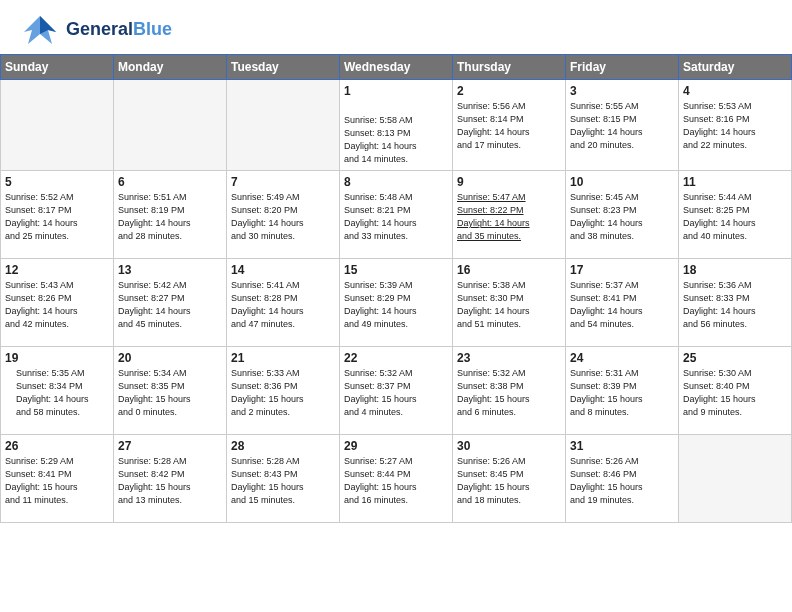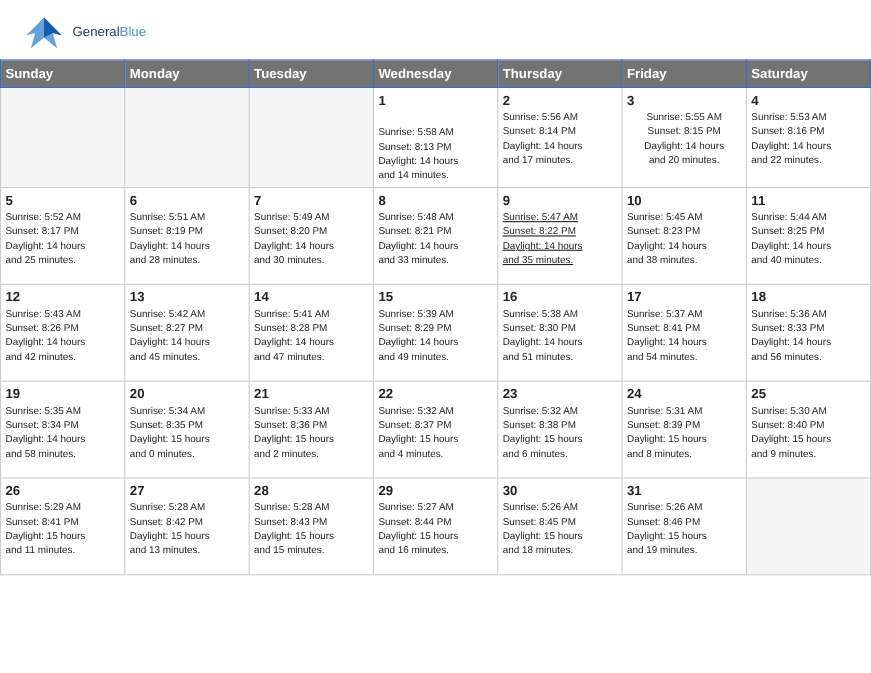--- a/index.html
+++ b/index.html
@@ -75,21 +75,21 @@
 <body>
 
 <div class="header">
   <div class="logo-wrapper">
     <svg width="44" height="36" viewBox="0 0 44 36">
 
       <polygon points="22,4 38,20 30,18 34,32 22,22 10,32 14,18 6,20" fill="#4a90d9" opacity="0.85"></polygon>
       <polygon points="22,4 38,20 30,18 22,22" fill="#1a5aaa"></polygon>
     </svg>
     <div>
-      <div style="font-size:12px;font-weight:normal;color:#1a3a6b;line-height:1.1;">
+      <div style="font-size:18px;font-weight:bold;color:#1a3a6b;line-height:1.1;">
         General<span style="color:#4a90d9;">Blue</span>
       </div>
     </div>
   </div>
   <div class="title-block">
     <div class="month-title"></div>
     <div class="location-title"></div>
   </div>
 </div>
 
@@ -119,21 +119,21 @@
         </td>
         <td>
           <div class="day-number">2</div>
           <div class="day-info" style="white-space: pre-line;">Sunrise: 5:56 AM
 Sunset: 8:14 PM
 Daylight: 14 hours
 and 17 minutes.</div>
         </td>
         <td>
           <div class="day-number">3</div>
-          <div class="day-info" style="white-space: pre-line; text-align: center;">Sunrise: 5:55 AM
+          <div class="day-info" style="white-space: pre-line;">Sunrise: 5:55 AM
 Sunset: 8:15 PM
 Daylight: 14 hours
 and 20 minutes.</div>
         </td>
         <td>
           <div class="day-number">4</div>
           <div class="day-info" style="white-space: pre-line;">Sunrise: 5:53 AM
 Sunset: 8:16 PM
 Daylight: 14 hours
 and 22 minutes.</div>
@@ -237,21 +237,21 @@
           <div class="day-number">18</div>
           <div class="day-info" style="white-space: pre-line;">Sunrise: 5:36 AM
 Sunset: 8:33 PM
 Daylight: 14 hours
 and 56 minutes.</div>
         </td>
       </tr>
       <tr>
         <td>
           <div class="day-number">19</div>
-          <div class="day-info" style="white-space: pre-line;">Sunrise: 5:35 AM
+          <div class="day-info" style="white-space: pre-line; margin-left: 11px;">Sunrise: 5:35 AM
 Sunset: 8:34 PM
 Daylight: 14 hours
 and 58 minutes.</div>
         </td>
         <td>
           <div class="day-number">20</div>
           <div class="day-info" style="white-space: pre-line;">Sunrise: 5:34 AM
 Sunset: 8:35 PM
 Daylight: 15 hours
 and 0 minutes.</div>

